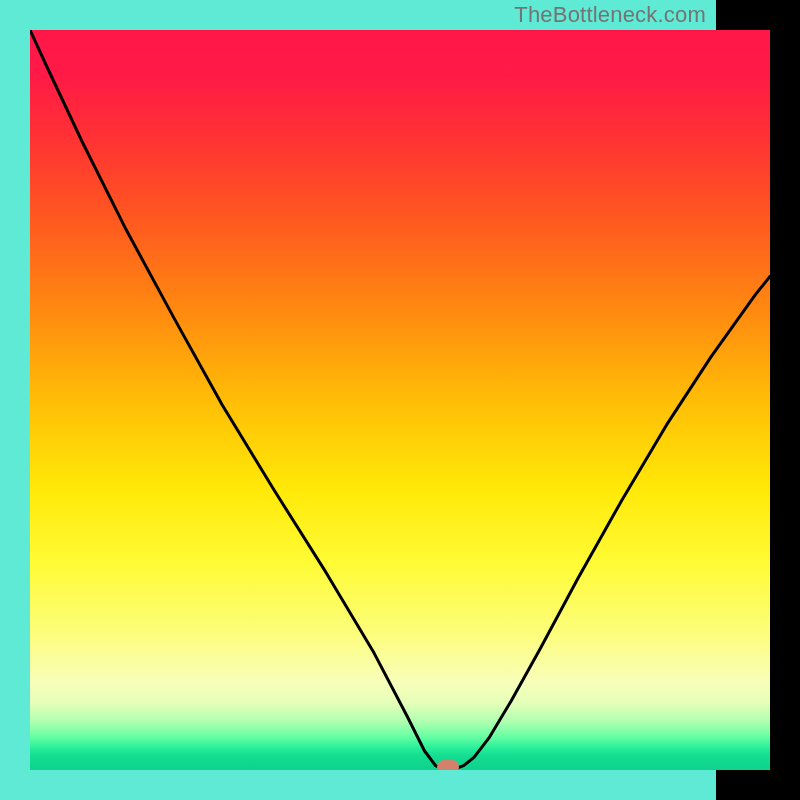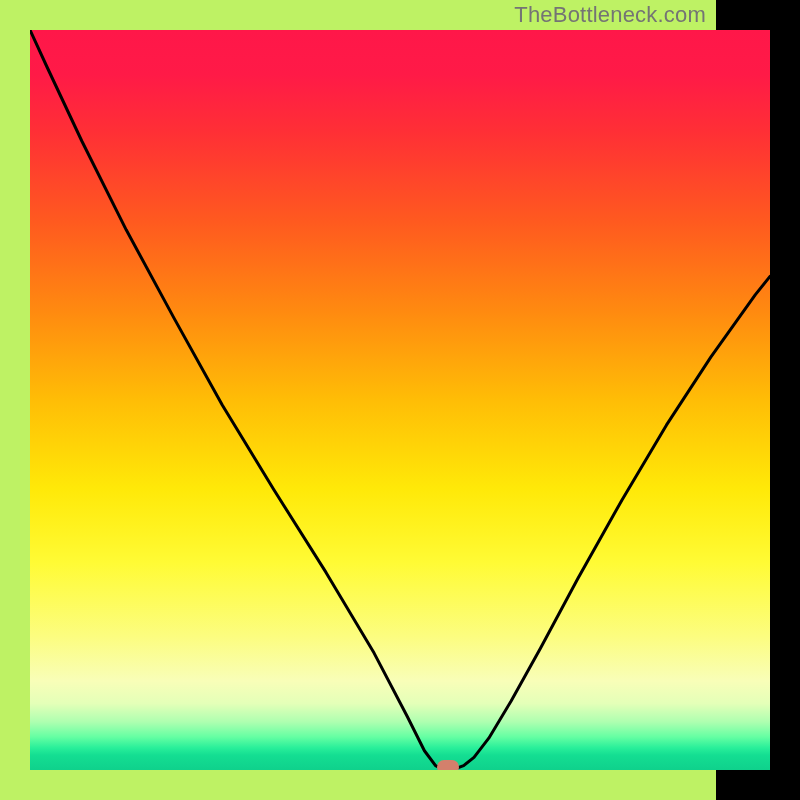--- a/index.html
+++ b/index.html
@@ -8,21 +8,21 @@
     width: 800px;
     height: 800px;
     background: #000;
     font-family: Arial, Helvetica, sans-serif;
     overflow: hidden;
   }
   .frame {
     position: relative;
     width: 716px;
     height: 800px;
-    background: #bef264;
+    background: #5eead4;
   }
   .attribution {
     position: absolute;
     top: 2px;
     right: 10px;
     color: #747474;
     font-size: 22px;
     font-weight: 500;
     letter-spacing: 0.2px;
     z-index: 10;

